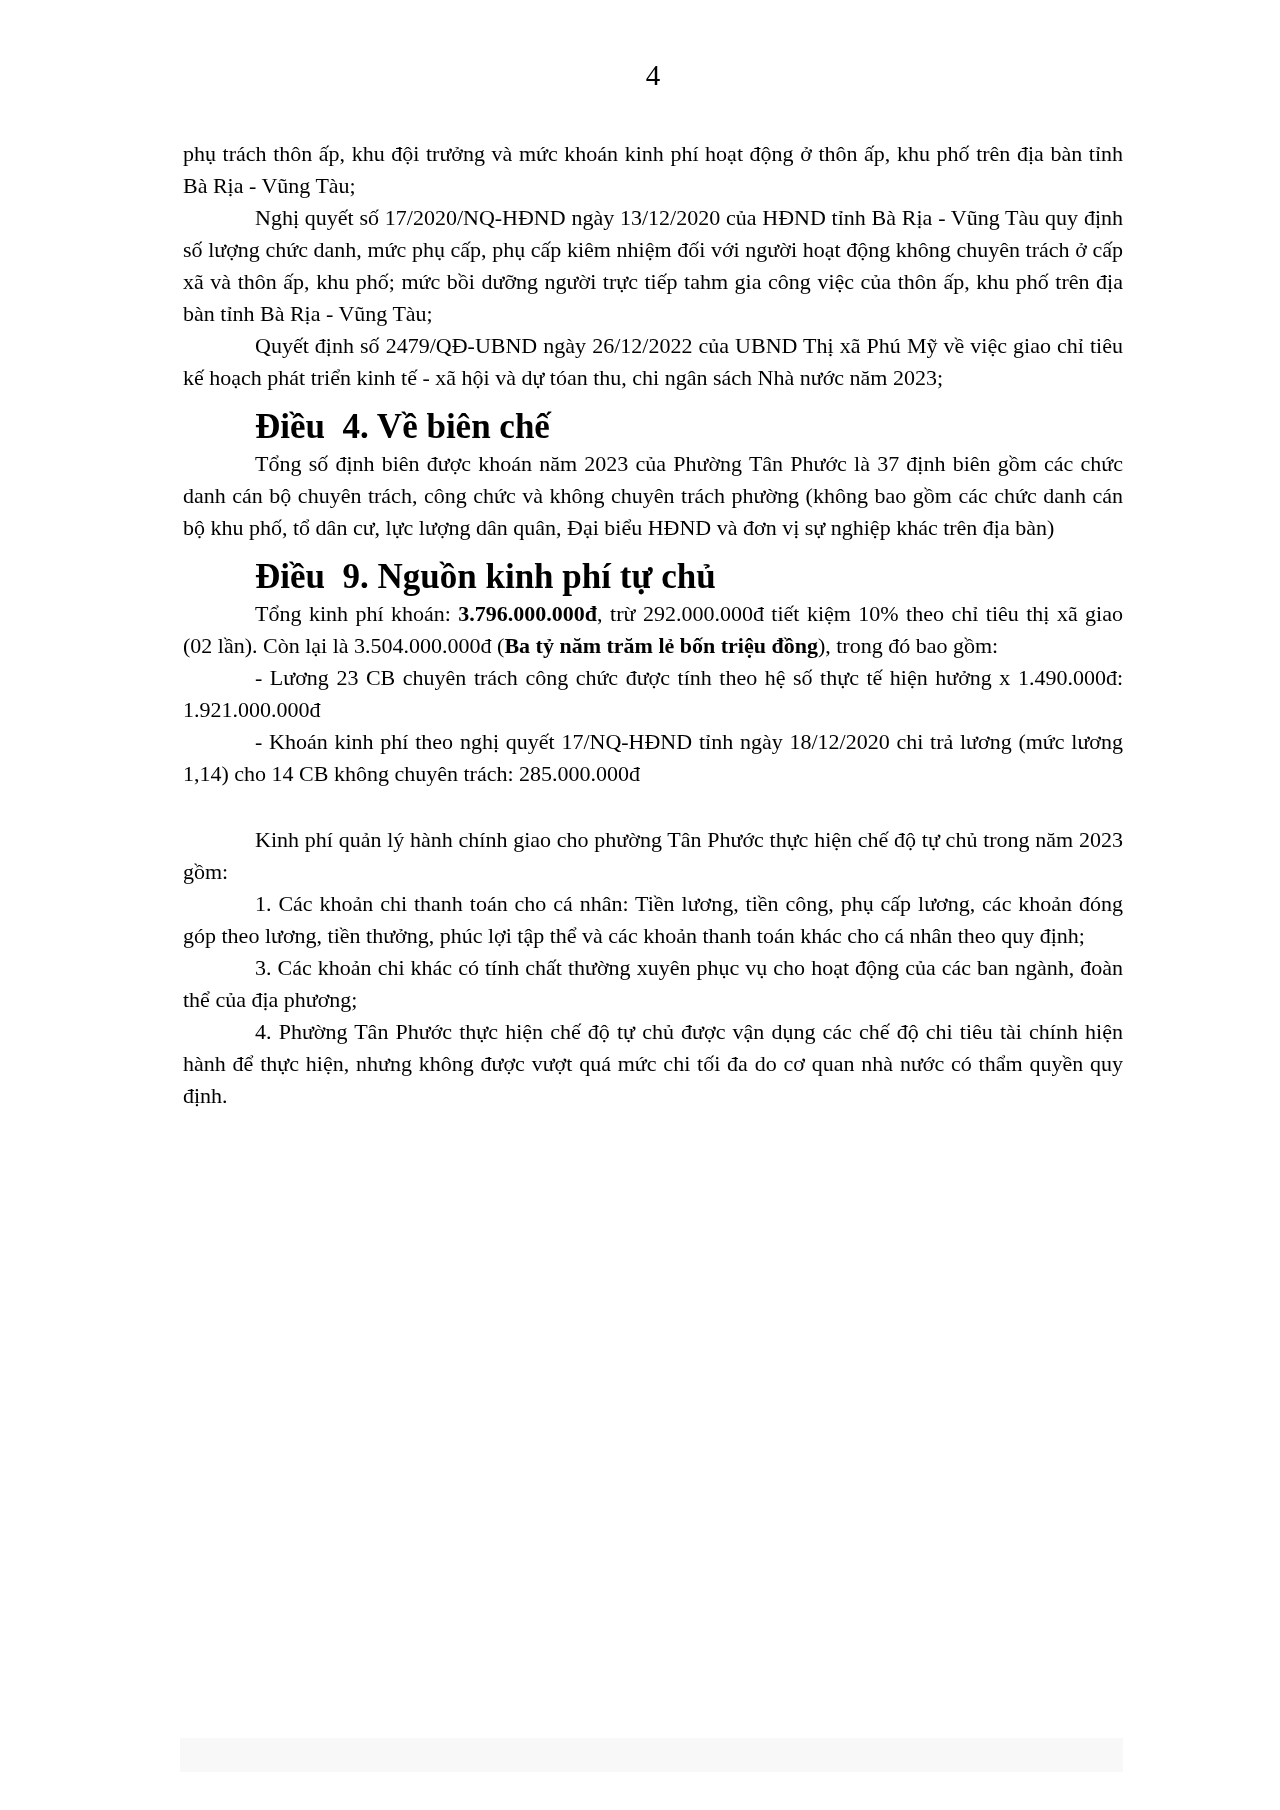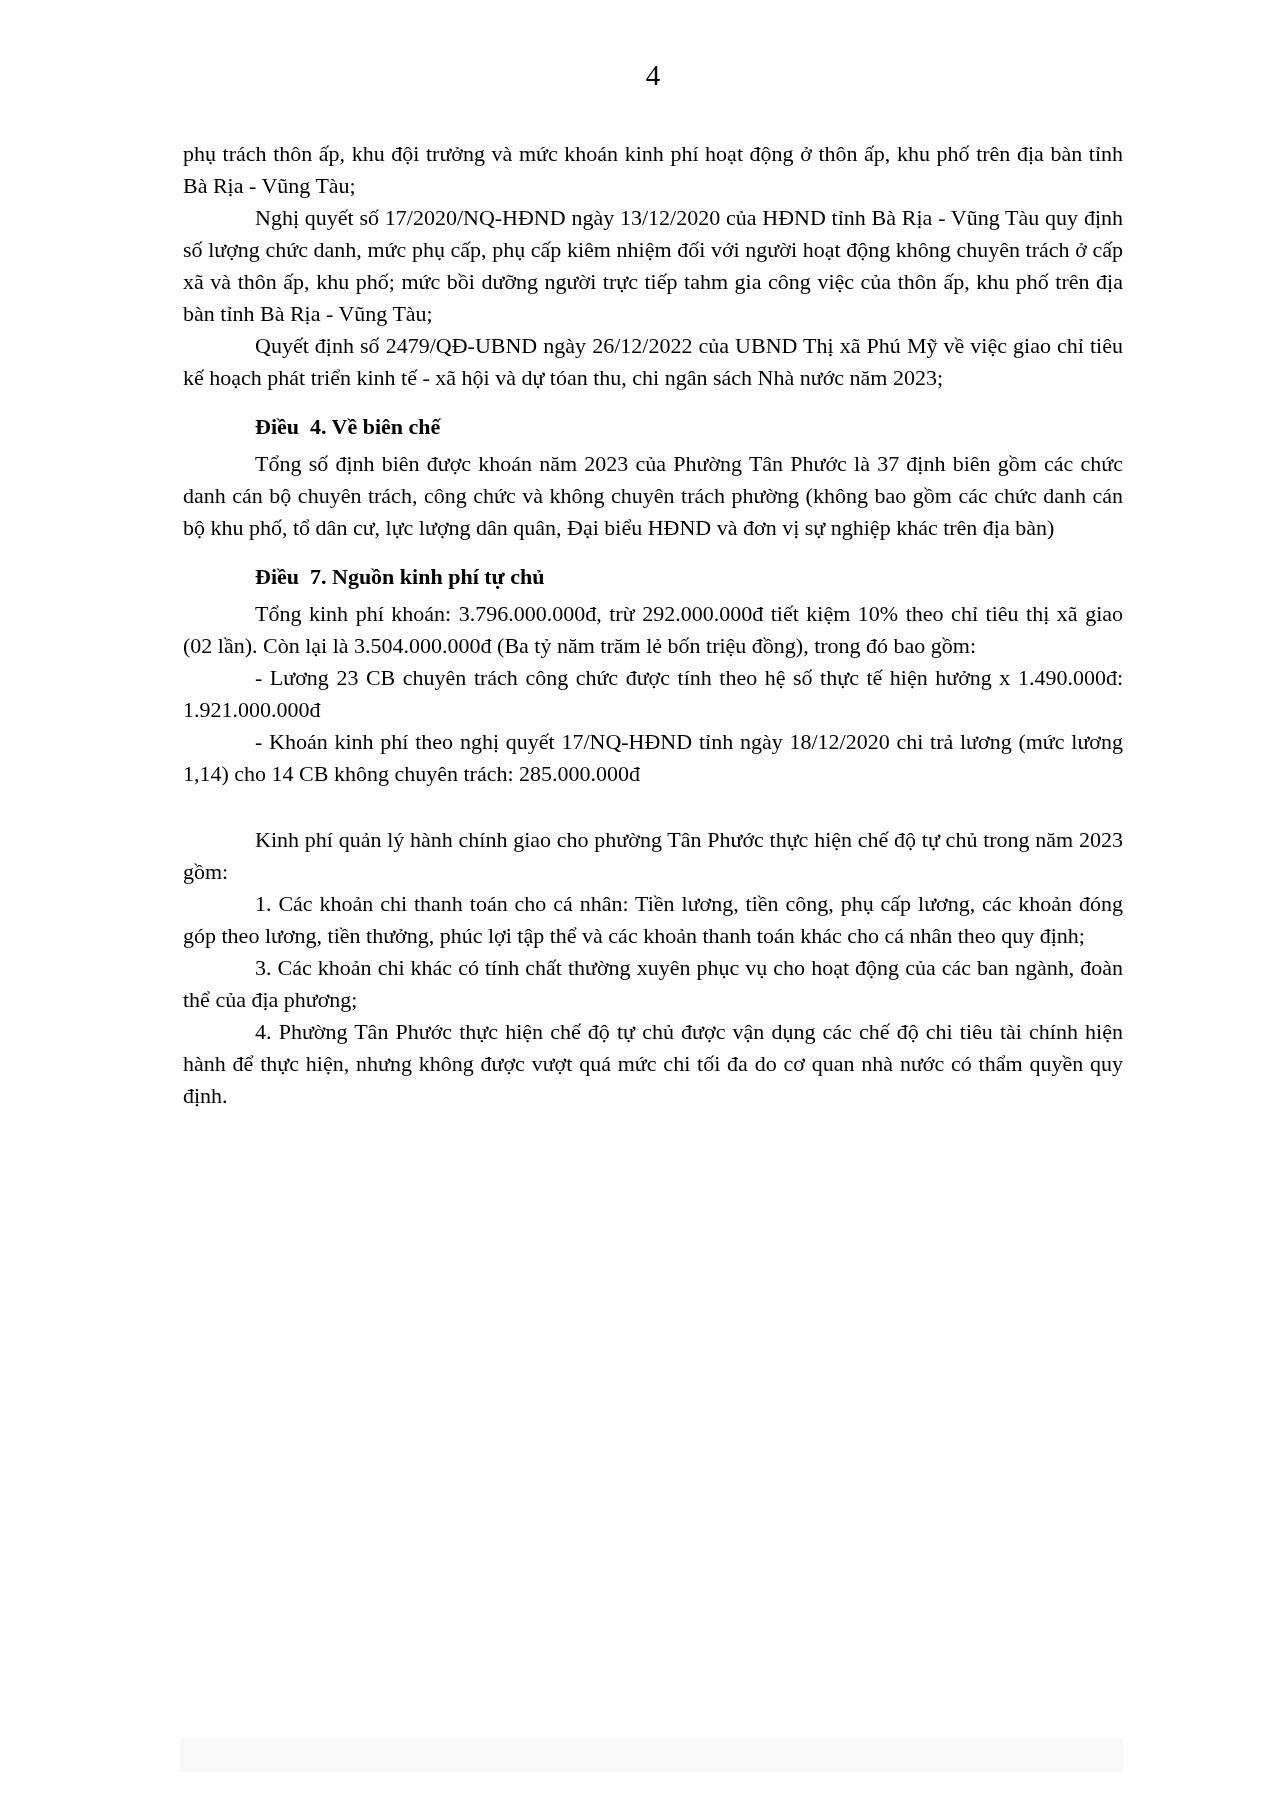--- a/index.html
+++ b/index.html
@@ -31,31 +31,31 @@
     font-size: 22px;
     line-height: 32px;
     text-align: justify;
     text-indent: 72px;
   }
   .para.no-indent {
     text-indent: 0;
   }
   .heading {
     margin: 14px 0 2px 0;
-    font-size: 22px;
+    font-size: 35px;
     line-height: 38px;
     font-weight: bold;
     text-align: left;
     text-indent: 72px;
     white-space: pre-wrap;
   }
   .blank-line {
     height: 34px;
   }
-  strong { font-weight: normal; }
+  strong { font-weight: bold; }
   .footer-bar {
     position: absolute;
     left: 180px;
     top: 1738px;
     width: 943px;
     height: 34px;
     background: #f8f8f8;
   }
 </style>
 </head>
@@ -70,21 +70,21 @@
     <p class="para no-indent">phụ trách thôn ấp, khu đội trưởng và mức khoán kinh phí hoạt động ở thôn ấp, khu phố trên địa bàn tỉnh Bà Rịa - Vũng Tàu;</p>
 
     <p class="para">Nghị quyết số 17/2020/NQ-HĐND ngày 13/12/2020 của HĐND tỉnh Bà Rịa - Vũng Tàu quy định số lượng chức danh, mức phụ cấp, phụ cấp kiêm nhiệm đối với người hoạt động không chuyên trách ở cấp xã và thôn ấp, khu phố; mức bồi dưỡng người trực tiếp tahm gia công việc của  thôn ấp, khu phố trên địa bàn tỉnh Bà Rịa - Vũng Tàu;</p>
 
     <p class="para">Quyết định số 2479/QĐ-UBND ngày 26/12/2022 của UBND Thị xã Phú Mỹ về việc giao chỉ tiêu kế hoạch phát triển kinh tế - xã hội và dự tóan thu, chi ngân sách Nhà nước năm 2023;</p>
 
     <h3 class="heading">Điều  4. Về biên chế</h3>
 
     <p class="para">Tổng số định biên được khoán năm 2023 của Phường Tân Phước là 37 định biên gồm các chức danh cán bộ chuyên trách, công chức và không chuyên trách phường (không bao gồm các chức danh cán bộ khu phố, tổ dân cư, lực lượng dân quân, Đại biểu HĐND và đơn vị sự nghiệp khác trên địa bàn)</p>
 
-    <h3 class="heading">Điều  7. Nguồn kinh phí tự chủ</h3>
+    <h3 class="heading">Điều  9. Nguồn kinh phí tự chủ</h3>
 
     <p class="para"><span>Tổng kinh phí khoán: </span><strong>3.796.000.000đ</strong><span>, trừ 292.000.000đ tiết kiệm 10% theo chỉ tiêu thị xã giao (02 lần). Còn lại là 3.504.000.000đ (</span><strong>Ba tỷ năm trăm lẻ bốn triệu đồng</strong><span>), trong đó bao gồm:</span></p>
 
     <p class="para">- Lương 23 CB chuyên trách công chức được tính theo hệ số thực tế hiện hưởng x 1.490.000đ: 1.921.000.000đ</p>
 
     <p class="para">- Khoán kinh phí theo nghị quyết 17/NQ-HĐND tỉnh ngày 18/12/2020 chi trả lương (mức lương 1,14) cho 14 CB không chuyên trách: 285.000.000đ</p>
 
 
     <div class="blank-line"></div>
 

